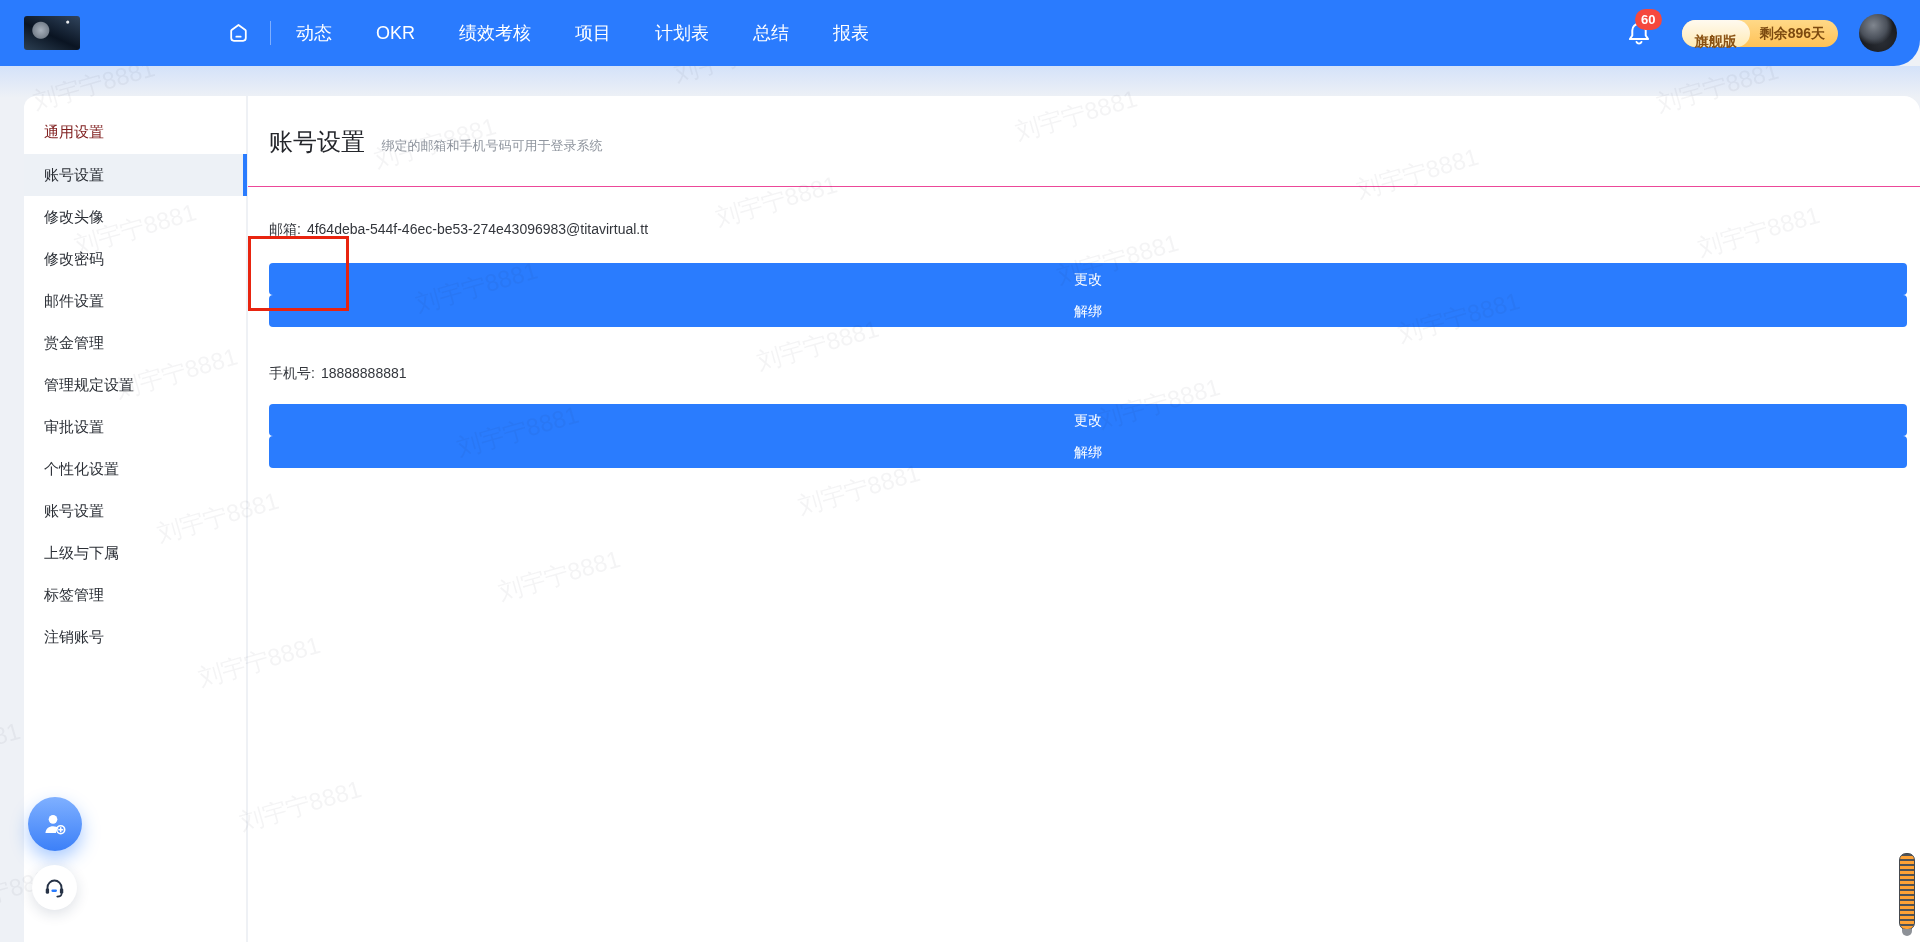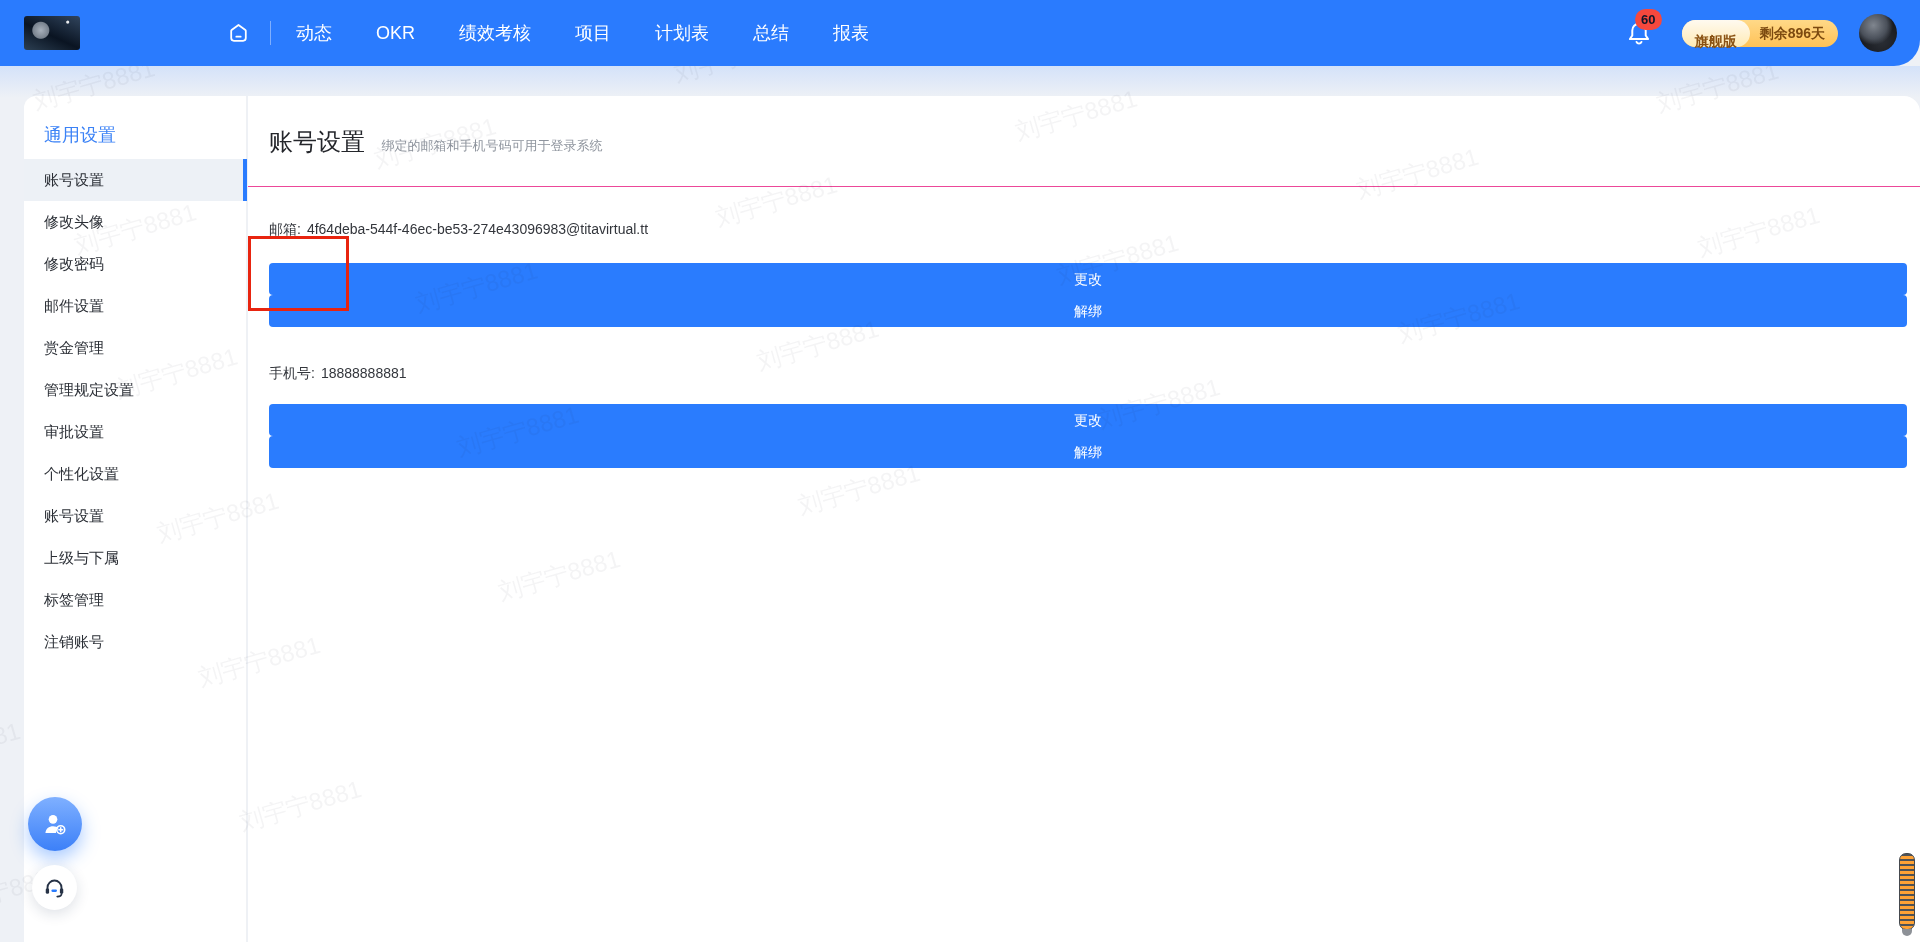--- a/index.html
+++ b/index.html
@@ -18,37 +18,37 @@
             radial-gradient(circle at 78% 18%, rgba(255,255,255,.9) 0 1px, rgba(0,0,0,0) 2px),
             linear-gradient(205deg,#31455e 0%, #0a1422 55%, #2c3f52 100%);
           background-color:#0a1422; }
   .home-btn { width:40px; height:40px; margin-left:138px; display:flex; align-items:center; justify-content:center; flex:none; cursor:pointer; }
   .nav-divider { width:1px; height:24px; background:rgba(255,255,255,.4); margin-left:12px; flex:none; }
   .nav-menu { display:flex; align-items:center; margin-left:25px; }
   .nav-item { color:#ffffff; font-size:18px; font-weight:400; margin-right:44px; cursor:pointer; white-space:nowrap; }
   .nav-right { margin-left:auto; display:flex; align-items:center; padding-right:23px; }
   .bell-wrap { position:relative; width:26px; height:30px; margin-right:30px; cursor:pointer; flex:none; }
   .bell-badge { position:absolute; top:-9px; left:9px; min-width:27px; height:21px; border-radius:11px;
-                background:#f5483d; color:#0f172a; font-size:13px; font-weight:700; line-height:21px; text-align:center; padding:0 5px; }
+                background:#f5483d; color:#ffffff; font-size:13px; font-weight:700; line-height:21px; text-align:center; padding:0 5px; }
   .version-pill { display:flex; align-items:center; height:27px; border-radius:14px;
                   background:linear-gradient(180deg,#ffd988 0%, #ffc257 100%); margin-right:21px; cursor:pointer; }
   .pill-left { height:27px; line-height:27px; padding:8px 13px; border-radius:14px;
                background:linear-gradient(180deg,#fffaf0 0%, #ffeab4 100%);
                font-size:14px; font-weight:700; color:#8a5214; }
   .pill-right { padding:0 13px 0 10px; line-height:27px; font-size:14px; font-weight:700; color:#7c4a10; }
   .avatar { width:38px; height:38px; border-radius:50%; flex:none; cursor:pointer;
             background:
               radial-gradient(circle at 38% 30%, #80868f 0, #4a505a 38%, rgba(0,0,0,0) 55%),
               radial-gradient(circle at 60% 70%, #2b2f36 0, #14161b 70%);
             background-color:#17191e; }
 
   
   .sidebar { position:absolute; left:24px; top:96px; width:223px; height:846px; background:#fff;
              border-radius:12px 0 0 0; border-right:1px solid #eff1f4; z-index:3; }
-  .sidebar-header { padding:27px 20px 12px 20px; font-size:18px; color:#3b82f6; }
+  .sidebar-header { padding:27px 20px 12px 20px; font-size:15px; color:#7f1d1d; }
   .side-item { position:relative; height:42px; line-height:42px; padding-left:20px;
                font-size:15px; color:#2b2f36; cursor:pointer; white-space:nowrap; }
   .side-item.active { background:#edf1f6; }
   .side-item.active::after { content:""; position:absolute; right:-1px; top:0; width:4px; height:42px; background:#2a7cfe; }
 
   
   .main { position:absolute; left:248px; top:96px; width:1672px; height:846px; background:#fff;
           border-radius:0 16px 0 0; z-index:3; }
   .main-header { height:91px; border-bottom:1px solid #ec4899; padding:30px 0 0 21px; }
   .page-title { display:inline-block; font-size:24px; color:#24262b; font-weight:500; }

